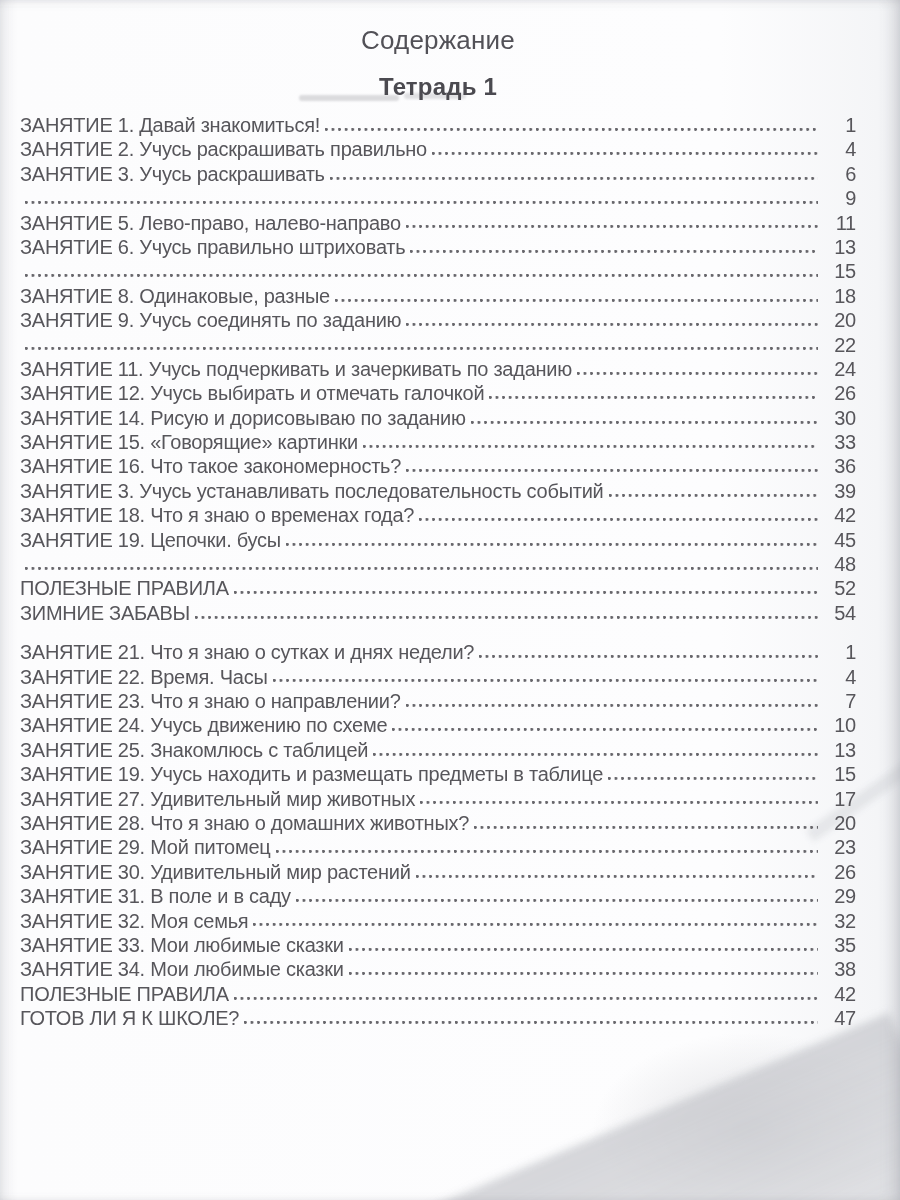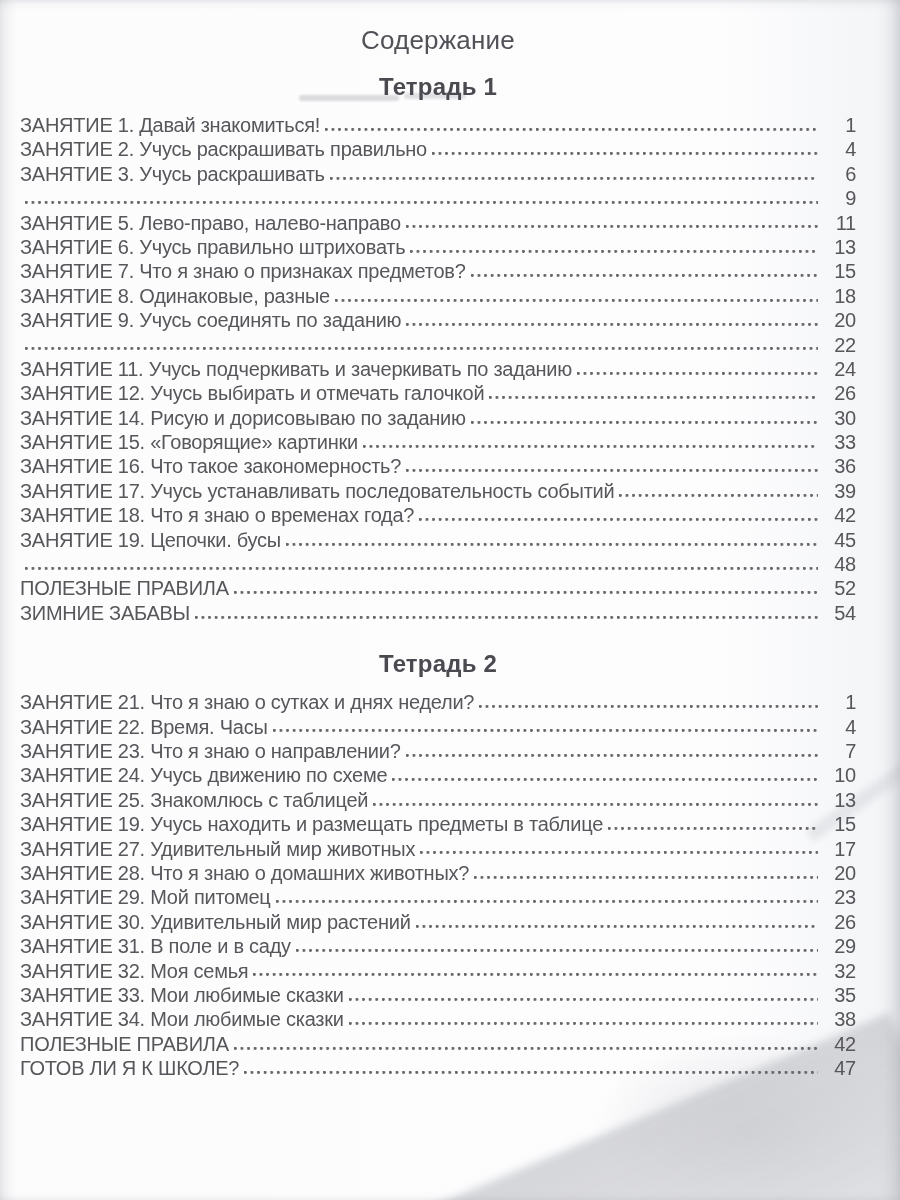--- a/index.html
+++ b/index.html
@@ -165,21 +165,20 @@
     <span class="pagenum">11</span>
   </div>
 
   <div class="row">
     <span class="label">ЗАНЯТИЕ 6. Учусь правильно штриховать </span>
     <span class="leader"></span>
     <span class="pagenum">13</span>
   </div>
 
   <div class="row">
-    <span class="label">ЗАНЯТИЕ 7. Что я знаю о признаках предметов? </span>
     <span class="leader"></span>
     <span class="pagenum">15</span>
   </div>
 
   <div class="row">
     <span class="label">ЗАНЯТИЕ 8. Одинаковые, разные </span>
     <span class="leader"></span>
     <span class="pagenum">18</span>
   </div>
 
@@ -219,21 +218,21 @@
     <span class="pagenum">33</span>
   </div>
 
   <div class="row">
     <span class="label">ЗАНЯТИЕ 16. Что такое закономерность?</span>
     <span class="leader"></span>
     <span class="pagenum">36</span>
   </div>
 
   <div class="row">
-    <span class="label">ЗАНЯТИЕ 17. Учусь устанавливать последовательность событий </span>
+    <span class="label">ЗАНЯТИЕ 3. Учусь устанавливать последовательность событий </span>
     <span class="leader"></span>
     <span class="pagenum">39</span>
   </div>
 
   <div class="row">
     <span class="label">ЗАНЯТИЕ 18. Что я знаю о временах года? </span>
     <span class="leader"></span>
     <span class="pagenum">42</span>
   </div>
 
@@ -256,21 +255,20 @@
 
   <div class="row">
     <span class="label">ЗИМНИЕ ЗАБАВЫ </span>
     <span class="leader"></span>
     <span class="pagenum">54</span>
   </div>
 </div>
     </section>
 
     <section class="toc-section sec2">
-      <h2>Тетрадь 2</h2>
       <div class="rows">
   <div class="row">
     <span class="label">ЗАНЯТИЕ 21. Что я знаю о сутках и днях недели?</span>
     <span class="leader"></span>
     <span class="pagenum">1</span>
   </div>
 
   <div class="row">
     <span class="label">ЗАНЯТИЕ 22. Время. Часы </span>
     <span class="leader"></span>

